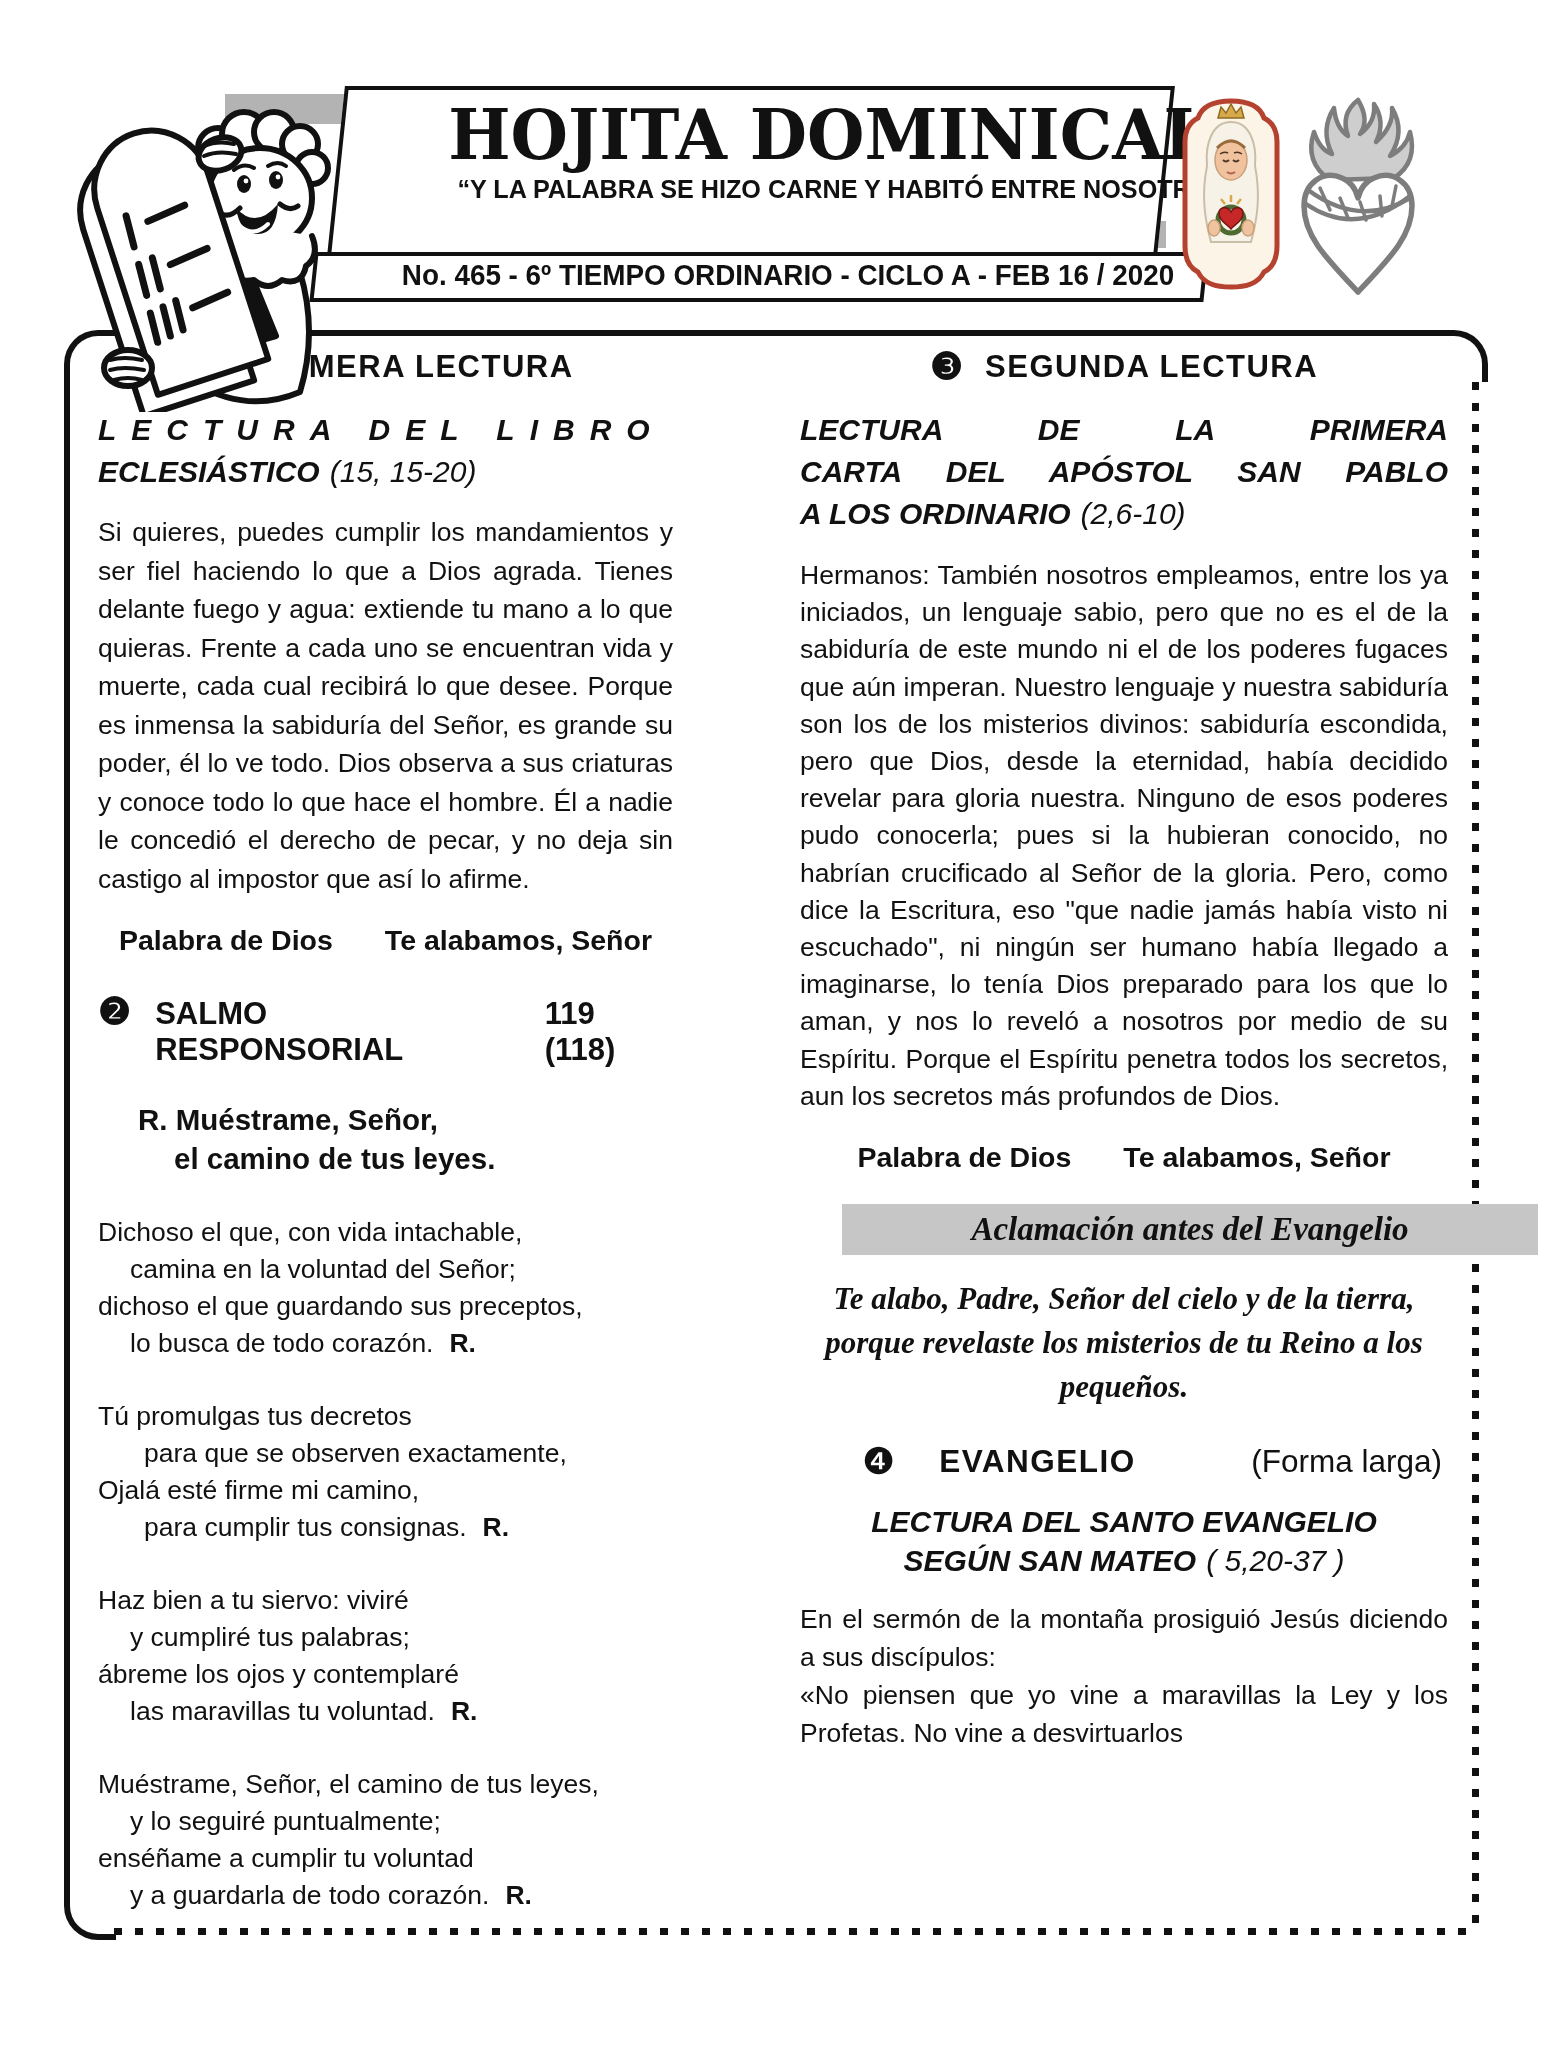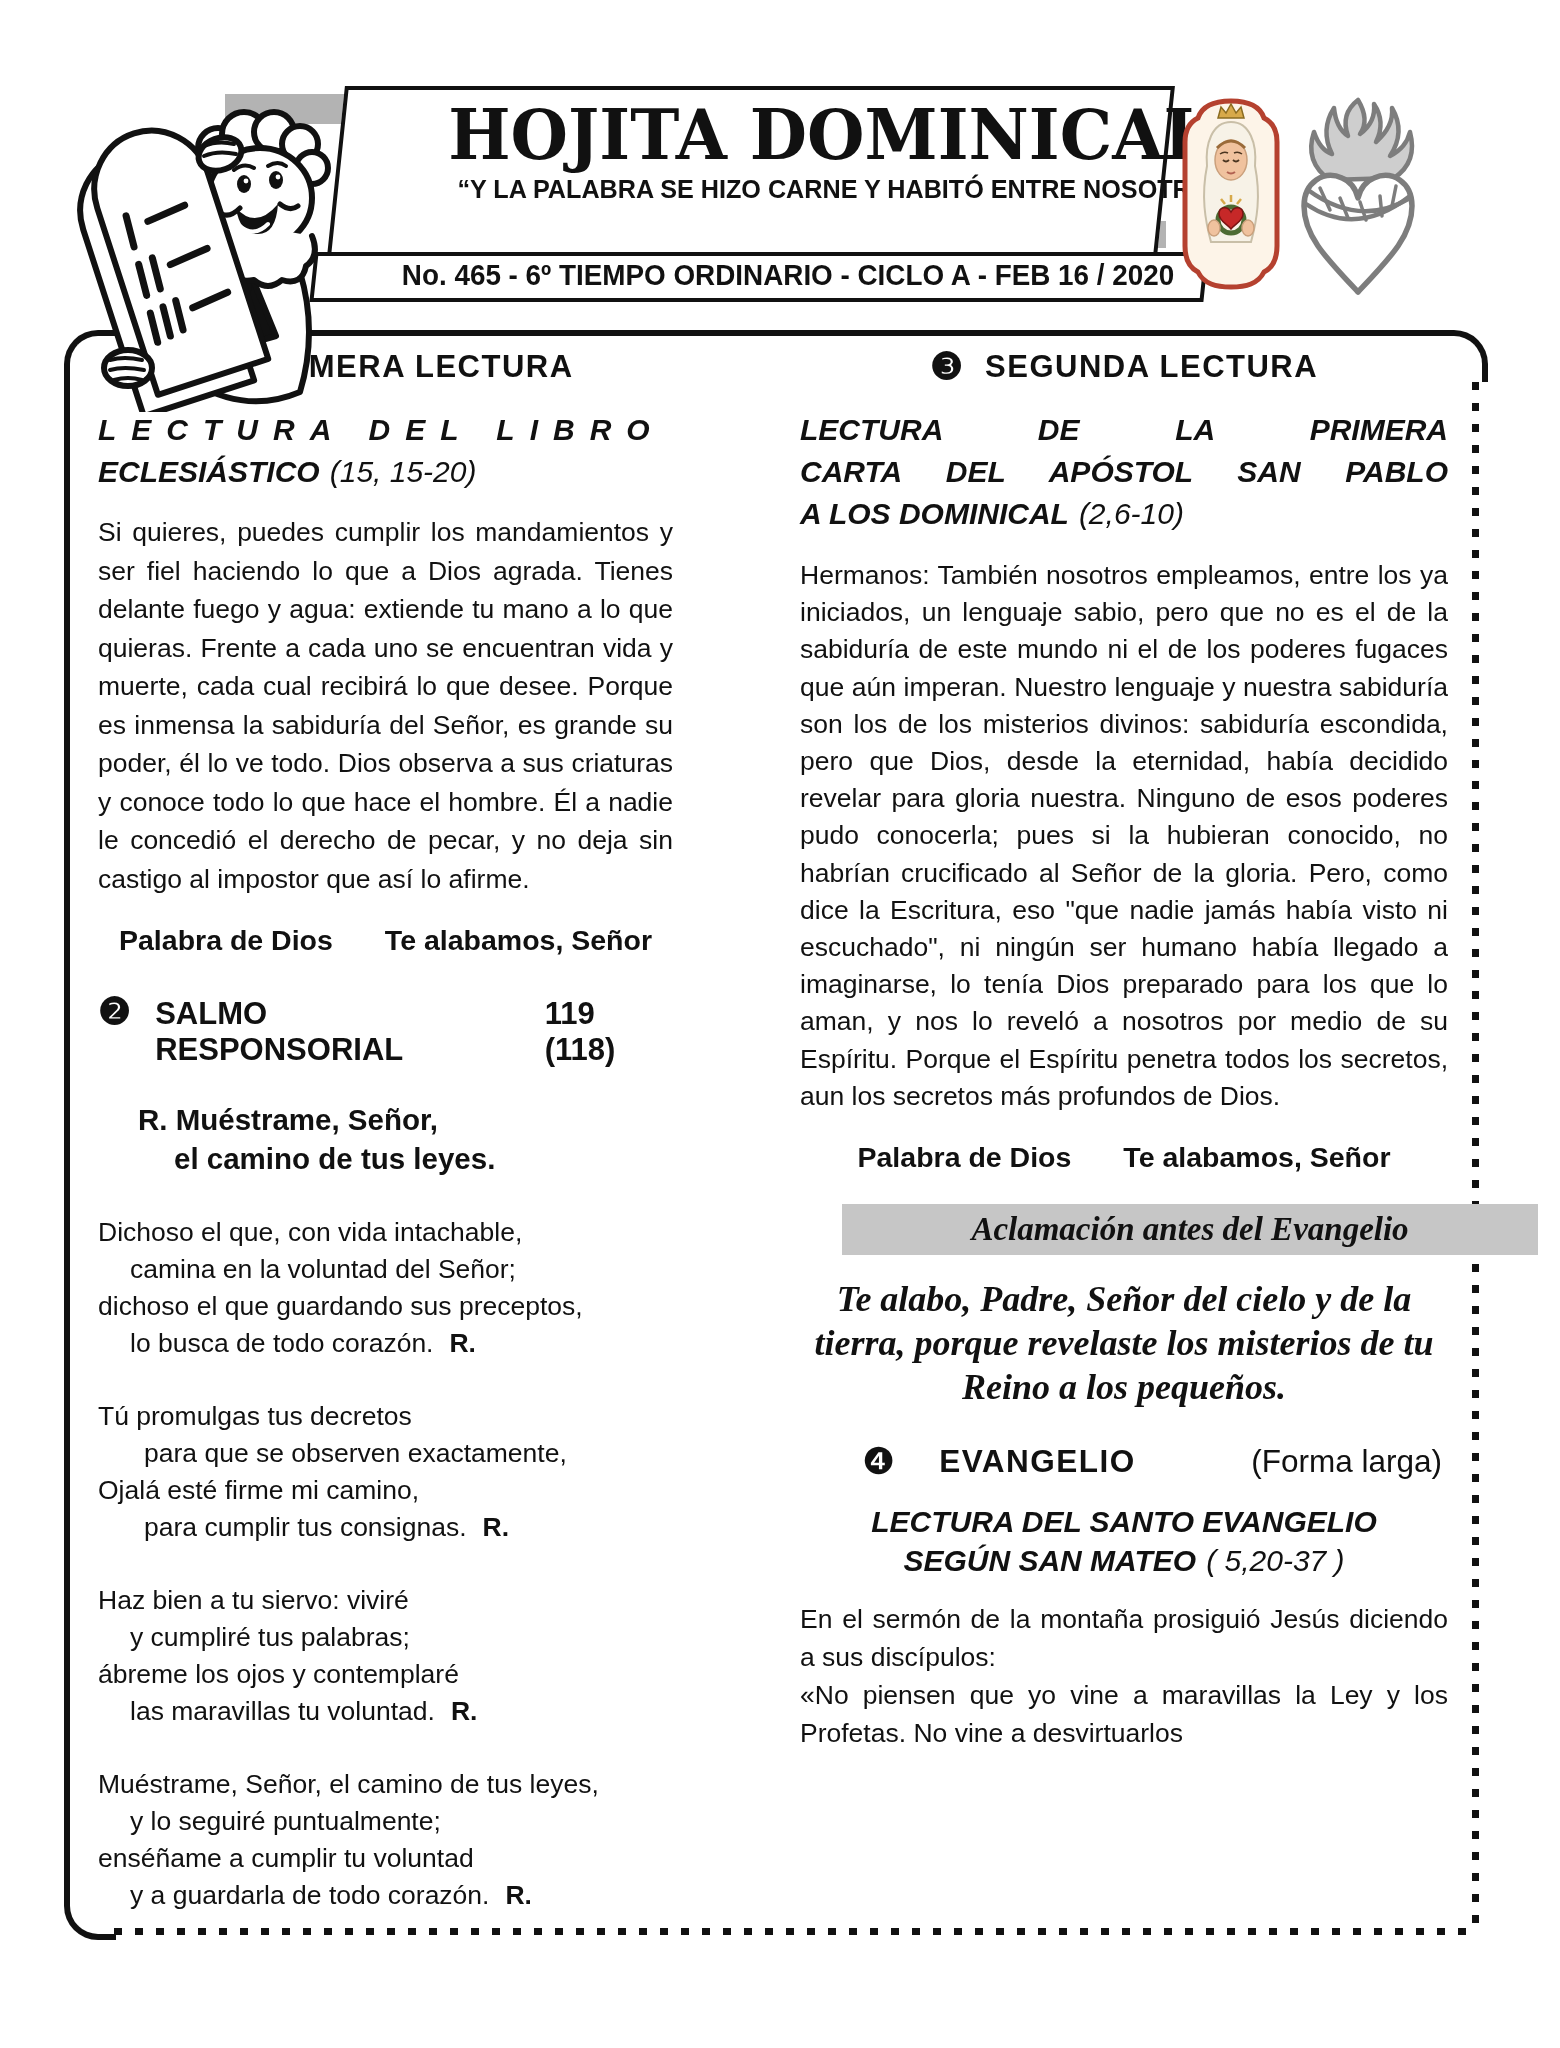--- a/index.html
+++ b/index.html
@@ -76,21 +76,21 @@
   .ind1{margin-left:32px;}
   .ind2{margin-left:46px;}
   .rr{font-weight:bold;margin-left:16px;}
   .rr:empty{display:none;}
 
   .accl-bar{margin-top:30px;margin-left:42px;width:696px;padding:7px 0;
       background:var(--c-acclamation_bg,#c8c8c8);text-align:center;
       font-family:"Liberation Serif",serif;font-style:italic;font-weight:bold;font-size:33px;}
   .accl-verse{margin-top:22px;text-align:center;padding:0 6px;
       font-family:"Liberation Serif",serif;font-style:italic;font-weight:bold;
-      font-size:36px;line-height:44px;}
+      font-size:31px;line-height:44px;}
 
   .gospel-head{margin-top:34px;display:flex;align-items:center;font-size:31.5px;
       padding:0 6px 0 62px;}
   .gospel-head .gh-title{font-weight:bold;margin-left:44px;letter-spacing:1.5px;}
   .gospel-head .gh-form{margin-left:auto;}
   .gospel-src{margin-top:22px;text-align:center;font-weight:bold;font-size:30px;line-height:39px;font-style:italic;}
   .gospel-body p{margin:20px 0 0 0;font-size:26.5px;line-height:38px;text-align:justify;}
   .gospel-body p + p{margin-top:0;}
 </style>
 </head>
@@ -262,21 +262,21 @@
   <div id="col-right" class="col">
 
     <div class="sec-head">
       <span class="numball">❸</span>
       <span>SEGUNDA LECTURA</span>
     </div>
 
     <div class="src-head">
       <div class="spread-words">LECTURA DE LA PRIMERA</div>
       <div class="spread-words">CARTA DEL APÓSTOL SAN PABLO</div>
-      <div><span>A LOS DOMINICAL</span><span class="ref">(2,6-10)</span></div>
+      <div><span>A LOS ORDINARIO</span><span class="ref">(2,6-10)</span></div>
     </div>
 
     <div class="body-text">Hermanos: También nosotros empleamos, entre los ya iniciados, un lenguaje sabio, pero que no es el de la sabiduría de este mundo ni el de los poderes fugaces que aún imperan. Nuestro lenguaje y nuestra sabiduría son los de los misterios divinos: sabiduría escondida, pero que Dios, desde la eternidad, había decidido revelar para gloria nuestra. Ninguno de esos poderes pudo conocerla; pues si la hubieran conocido, no habrían crucificado al Señor de la gloria. Pero, como dice la Escritura, eso "que nadie jamás había visto ni escuchado", ni ningún ser humano había llegado a imaginarse, lo tenía Dios preparado para los que lo aman, y nos lo reveló a nosotros por medio de su Espíritu. Porque el Espíritu penetra todos los secretos, aun los secretos más profundos de Dios.</div>
 
     <div class="resp">
       <span>Palabra de  Dios</span>
       <span>Te alabamos, Señor</span>
     </div>
 
     <div class="accl-bar">Aclamación antes del Evangelio</div>

